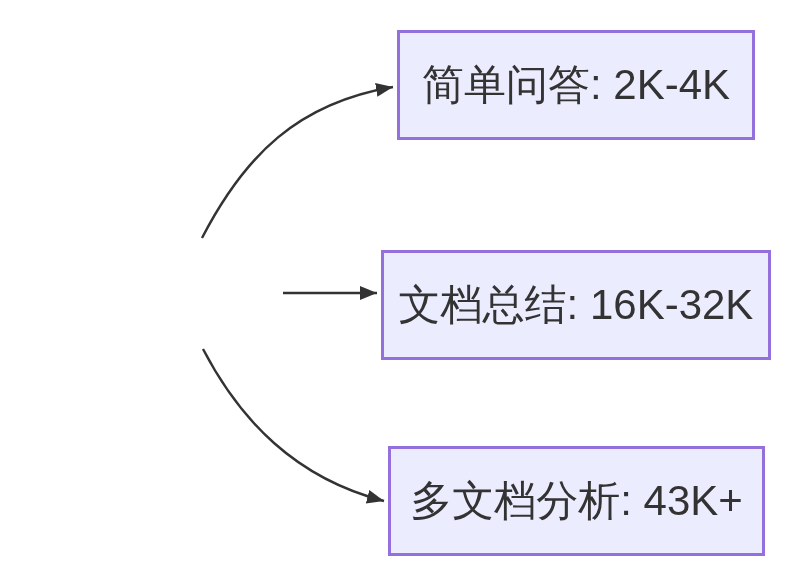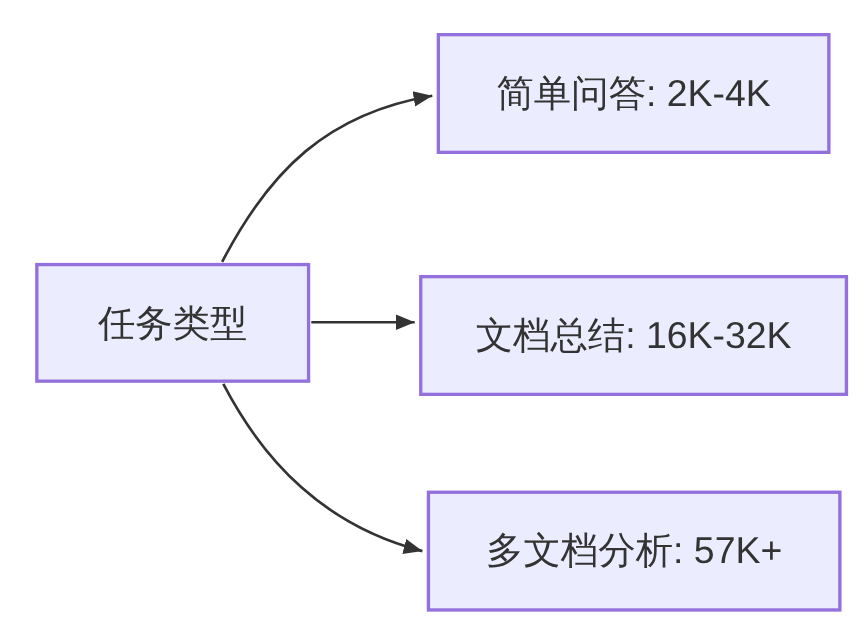--- a/index.html
+++ b/index.html
@@ -33,21 +33,21 @@
   }
   .arrowhead-shape { fill: var(--edge); }
   .node {
     position: absolute;
     background: var(--node-fill);
     border: 3px solid var(--node-border);
     display: flex;
     align-items: center;
     justify-content: center;
     color: var(--text);
-    font-size: 34px;
+    font-size: 42px;
     line-height: 1;
     white-space: nowrap;
     text-align: center;
   }
   .node-root     { left: 32px;  top: 239px; width: 250px; height: 109px; }
   .node-branch-0 { left: 397px; top: 30px;  width: 358px; height: 110px; }
   .node-branch-1 { left: 381px; top: 238px; width: 390px; height: 110px; margin-top: 12px; }
   .node-branch-2 { left: 388px; top: 446px; width: 377px; height: 110px; }
 </style>
 </head>
@@ -59,29 +59,26 @@
     <defs>
       <marker id="arrowhead" markerUnits="userSpaceOnUse" markerWidth="20" markerHeight="18" refX="17" refY="8" orient="auto">
         <path class="arrowhead-shape" d="M0,1 L17,8 L0,15 Z"></path>
       </marker>
     </defs>
     <path class="edge" d="M202,238 C245,155 298,103 393,87" marker-end="url(#arrowhead)"></path>
     <path class="edge" d="M283,293 L377,293" marker-end="url(#arrowhead)"></path>
     <path class="edge" d="M203,349 C240,420 295,478 384,501" marker-end="url(#arrowhead)"></path>
   </svg>
 
-  <div class="node node-root">
-    <span>任务类型</span>
-  </div>
 
   <div class="node node-branch-0">
     <span>简单问答: 2K-4K</span>
   </div>
 
   <div class="node node-branch-1">
     <span>文档总结: 16K-32K</span>
   </div>
 
   <div class="node node-branch-2">
-    <span>多文档分析: 57K+</span>
+    <span>多文档分析: 43K+</span>
   </div>
 
 </div>
 
 </body></html>

